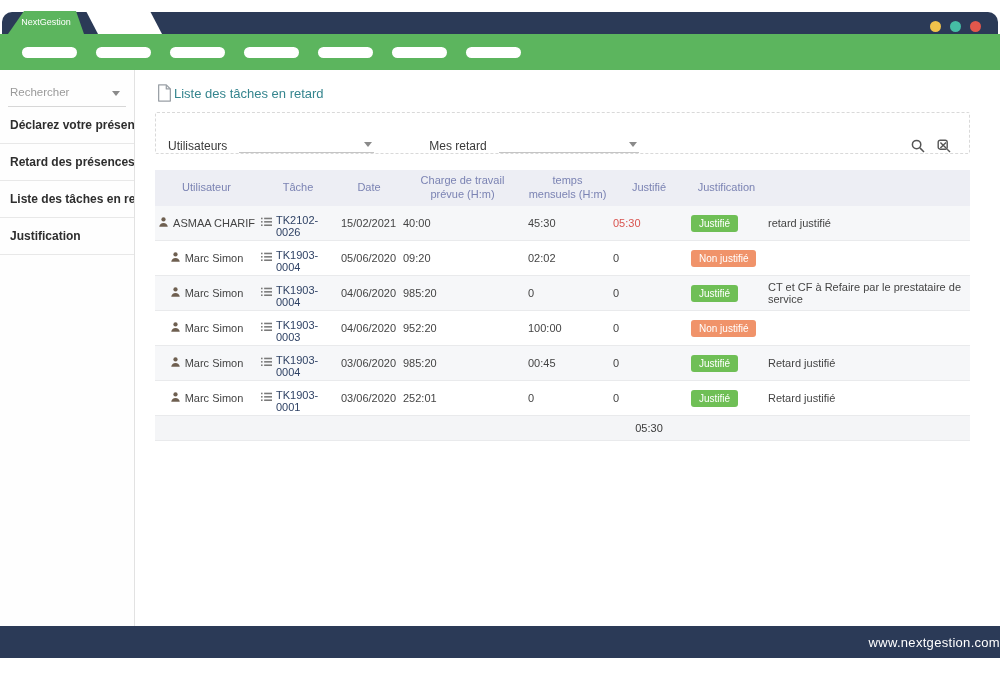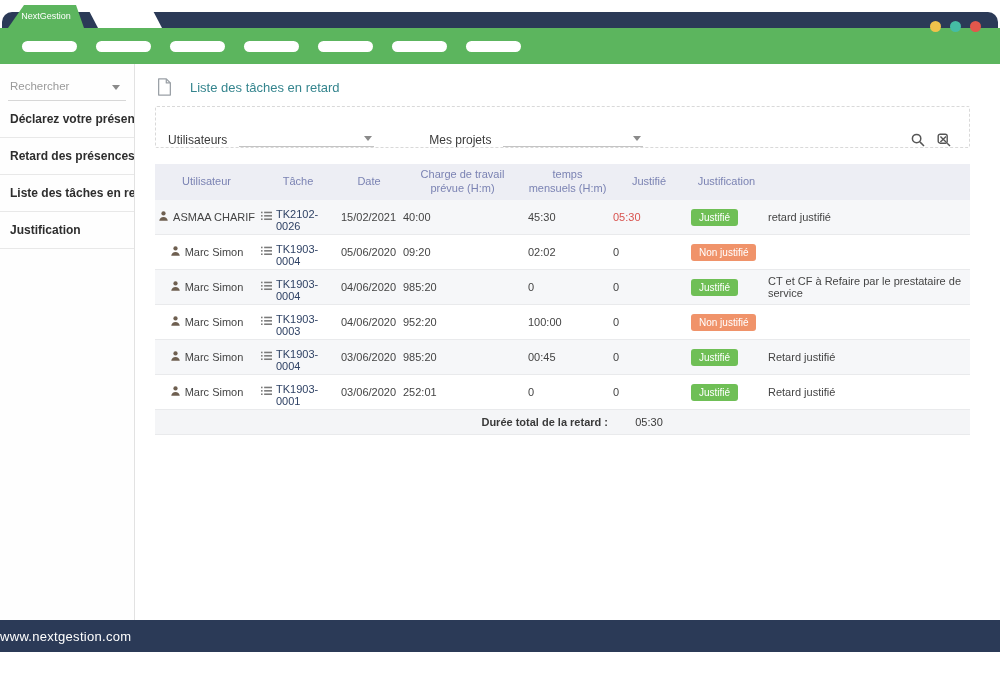--- a/index.html
+++ b/index.html
@@ -1,20 +1,20 @@
 <!DOCTYPE html>
 <html><head>
 <meta charset="utf-8">
 <style>
   * { margin:0; padding:0; box-sizing:border-box; }
   html,body { width:1000px; height:679px; background:#ffffff;
     font-family:"Liberation Sans","DejaVu Sans",sans-serif; overflow:hidden; }
 
   
-  .chrome-bar { position:relative; margin:12px 2px 0; height:16px;
+  .chrome-bar { position:relative; margin:12px 2px 0; height:22px;
     background:#2b3a57; border-radius:10px 10px 0 0; }
   .tab-active { position:absolute; left:6px; bottom:0; width:76px; height:23px;
     background:#5cb55e; color:#fff; font-size:9px; line-height:23px; text-align:center;
     clip-path:polygon(16px 0, calc(100% - 8px) 0, 100% 100%, 0 100%); }
   .tab-blank { position:absolute; left:84px; bottom:0; width:76px; height:23px;
     background:#fff; clip-path:polygon(0 0, calc(100% - 12px) 0, 100% 100%, 12px 100%); }
   .dots { position:absolute; right:17px; top:9px; display:flex; gap:9px; }
   .dot { width:11px; height:11px; border-radius:50%; }
   .dot.y { background:#f0c24b; } .dot.t { background:#45bda5; } .dot.r { background:#e2574c; }
 
@@ -27,21 +27,21 @@
   .sidebar { width:135px; border-right:1px solid #e2e2e2; background:#fefefe; }
   .side-search { position:relative; margin:10px 8px 0; padding:6px 2px 8px;
     border-bottom:1px solid #d7d7d7; color:#9a9a9a; font-size:11.5px; cursor:pointer; }
   .side-search .caret { position:absolute; right:6px; top:11px; }
   .caret { width:0; height:0; border-left:4px solid transparent;
     border-right:4px solid transparent; border-top:5px solid #8a8a8a; display:inline-block; }
   .side-item { padding:11px 10px; font-size:12px; font-weight:bold; color:#2e2e2e;
     border-bottom:1px solid #e8e8e8; cursor:pointer; white-space:nowrap; overflow:hidden; }
 
   .content { flex:1; padding:10px 30px 0 20px; }
-  .title-row { display:flex; align-items:center; gap:18px; margin:4px 0 10px 2px; }
+  .title-row { display:flex; align-items:center; gap:2px; margin:4px 0 10px 2px; }
   .title-row .doc-ic { width:15px; height:18px; }
   .page-title { color:#35858e; font-size:13px; }
 
   .filter-box { border:1px dashed #d9d9d9; border-radius:2px; height:42px;
     display:flex; align-items:flex-end; padding:0 18px 0 12px; }
   .f-label { font-size:12px; color:#3a3a3a; }
   .f-select { position:relative; border-bottom:1px solid #c4c4c4; height:18px;
     cursor:pointer; margin-left:12px; }
   .f-select.users { width:135px; margin-right:55px; }
   .f-select.projects { width:140px; }
@@ -63,21 +63,21 @@
   .delay-red { color:#d9534f; }
   .badge { display:inline-block; color:#fff; font-size:10px; padding:3px 8px;
     border-radius:3px; white-space:nowrap; }
   .badge.justified { background:#6fbf56; }
   .badge.not-justified { background:#f0936a; }
   .trow-total { background:#f4f5f7; min-height:25px; border-bottom:1px solid #e9eaec; }
   .total-label { grid-column:1 / 6; text-align:right; font-weight:600; color:#3a3a3a; padding-right:2px; }
   .total-value { grid-column:6 / 7; text-align:center; color:#3a3a3a; }
 
   .footer { height:32px; background:#2b3a57; color:#fff; font-size:13px;
-    display:flex; align-items:center; justify-content:flex-start; letter-spacing:.3px; }
+    display:flex; align-items:center; justify-content:flex-end; letter-spacing:.3px; }
 </style>
 </head>
 <body>
 
 <div class="chrome-bar">
   <div class="tab-active">NextGestion</div>
   <div class="tab-blank"></div>
   <div class="dots">
     <div class="dot y"></div>
     <div class="dot t"></div>
@@ -118,21 +118,21 @@
           <path d="M10 1v4.5h4.5"></path>
       </svg>
       <span class="page-title">Liste des tâches en retard</span>
     </div>
 
     <div class="filter-box">
       <span class="f-label">Utilisateurs</span>
       <span class="f-select users">
         <span class="caret"></span>
       </span>
-      <span class="f-label">Mes projets</span>
+      <span class="f-label">Mes retard</span>
       <span class="f-select projects">
         <span class="caret"></span>
       </span>
       <span class="filter-icons">
         <svg width="14" height="14" viewBox="0 0 14 14" fill="none" stroke="#555" stroke-width="1.5">
           <circle cx="5.6" cy="5.6" r="4.2"></circle>
             <line x1="8.9" y1="8.9" x2="13" y2="13"></line>
         </svg>
         <svg width="14" height="14" viewBox="0 0 14 14" fill="none" stroke="#555" stroke-width="1.4">
           <rect x="1.2" y="1.2" width="9" height="9" rx="2"></rect>
@@ -305,21 +305,20 @@
             </div>
             <div class="cell">03/06/2020</div>
             <div class="cell">252:01</div>
             <div class="cell">0</div>
             <div class="cell">0</div>
             <div class="cell"><span class="badge justified">Justifié</span></div>
             <div class="cell">Retard justifié</div>
           </div>
         </div>
       <div class="trow-total">
-        <span class="total-label">Durée total de la retard :</span>
         <span class="total-value">05:30</span>
       </div>
     </div>
 
   </div>
 </div>
 
 <div class="footer">
   <span>www.nextgestion.com</span>
 </div>

